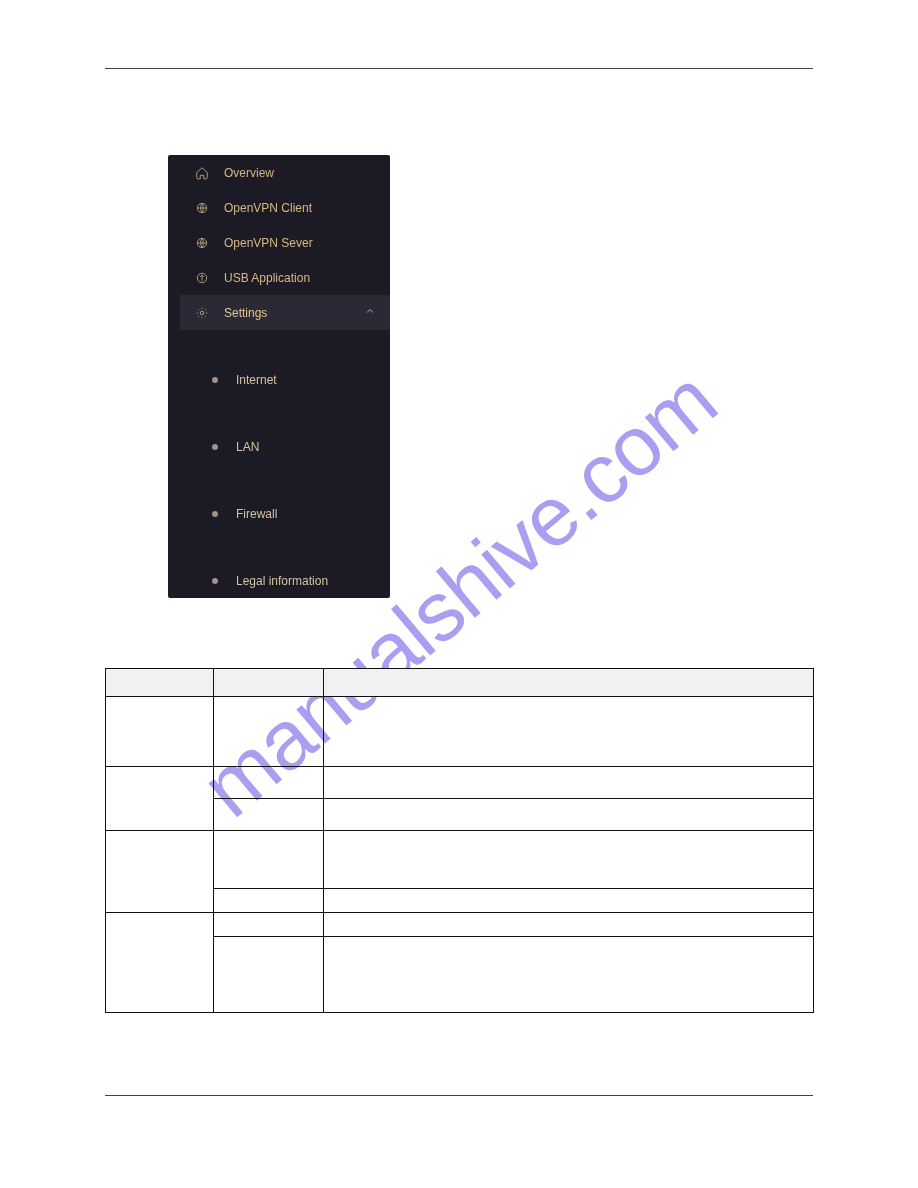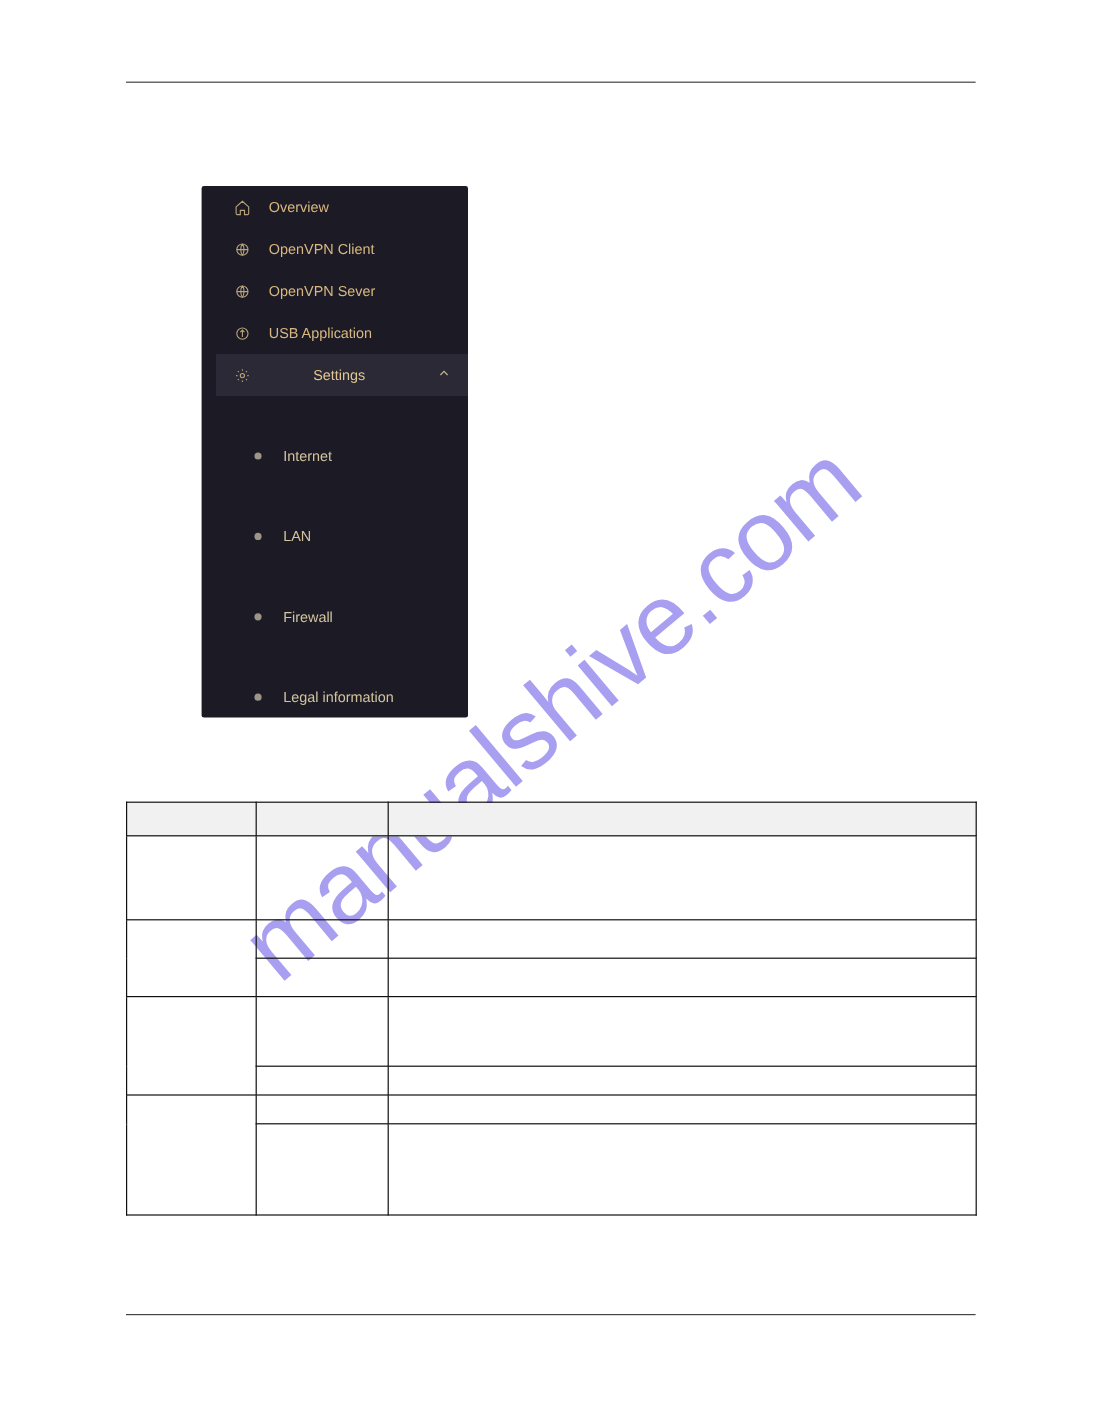--- a/index.html
+++ b/index.html
@@ -42,21 +42,20 @@
     align-items: center;
     height: 35px;
     padding: 0 10px 0 14px;
     color: #d8b880;
     cursor: default;
     margin-left: 12px;
   }
   .sidebar-wrap .menu-item.expanded {
     background: #2a2935;
     color: #e2c890;
-    gap: 37px;
   }
   .sidebar-wrap .menu-item .ico {
     width: 16px;
     height: 16px;
     display: flex;
     align-items: center;
     justify-content: center;
     margin-right: 14px;
     flex: none;
     color: #b9a57c;

